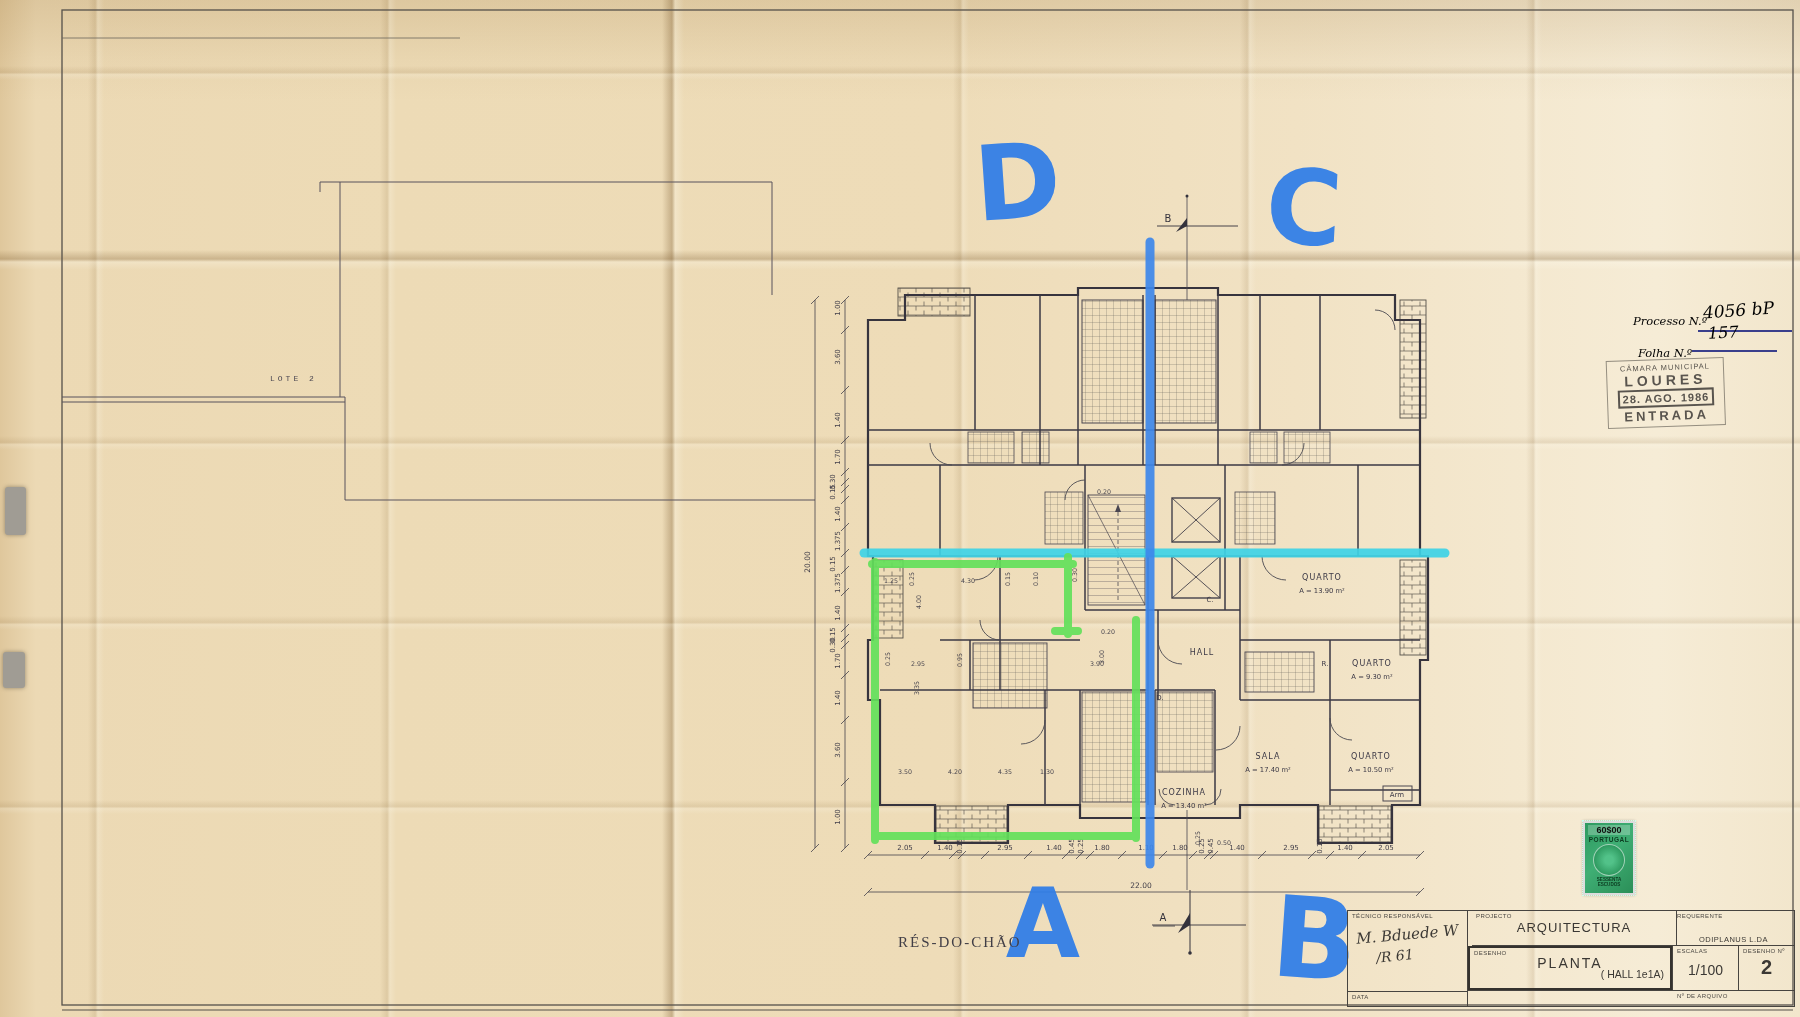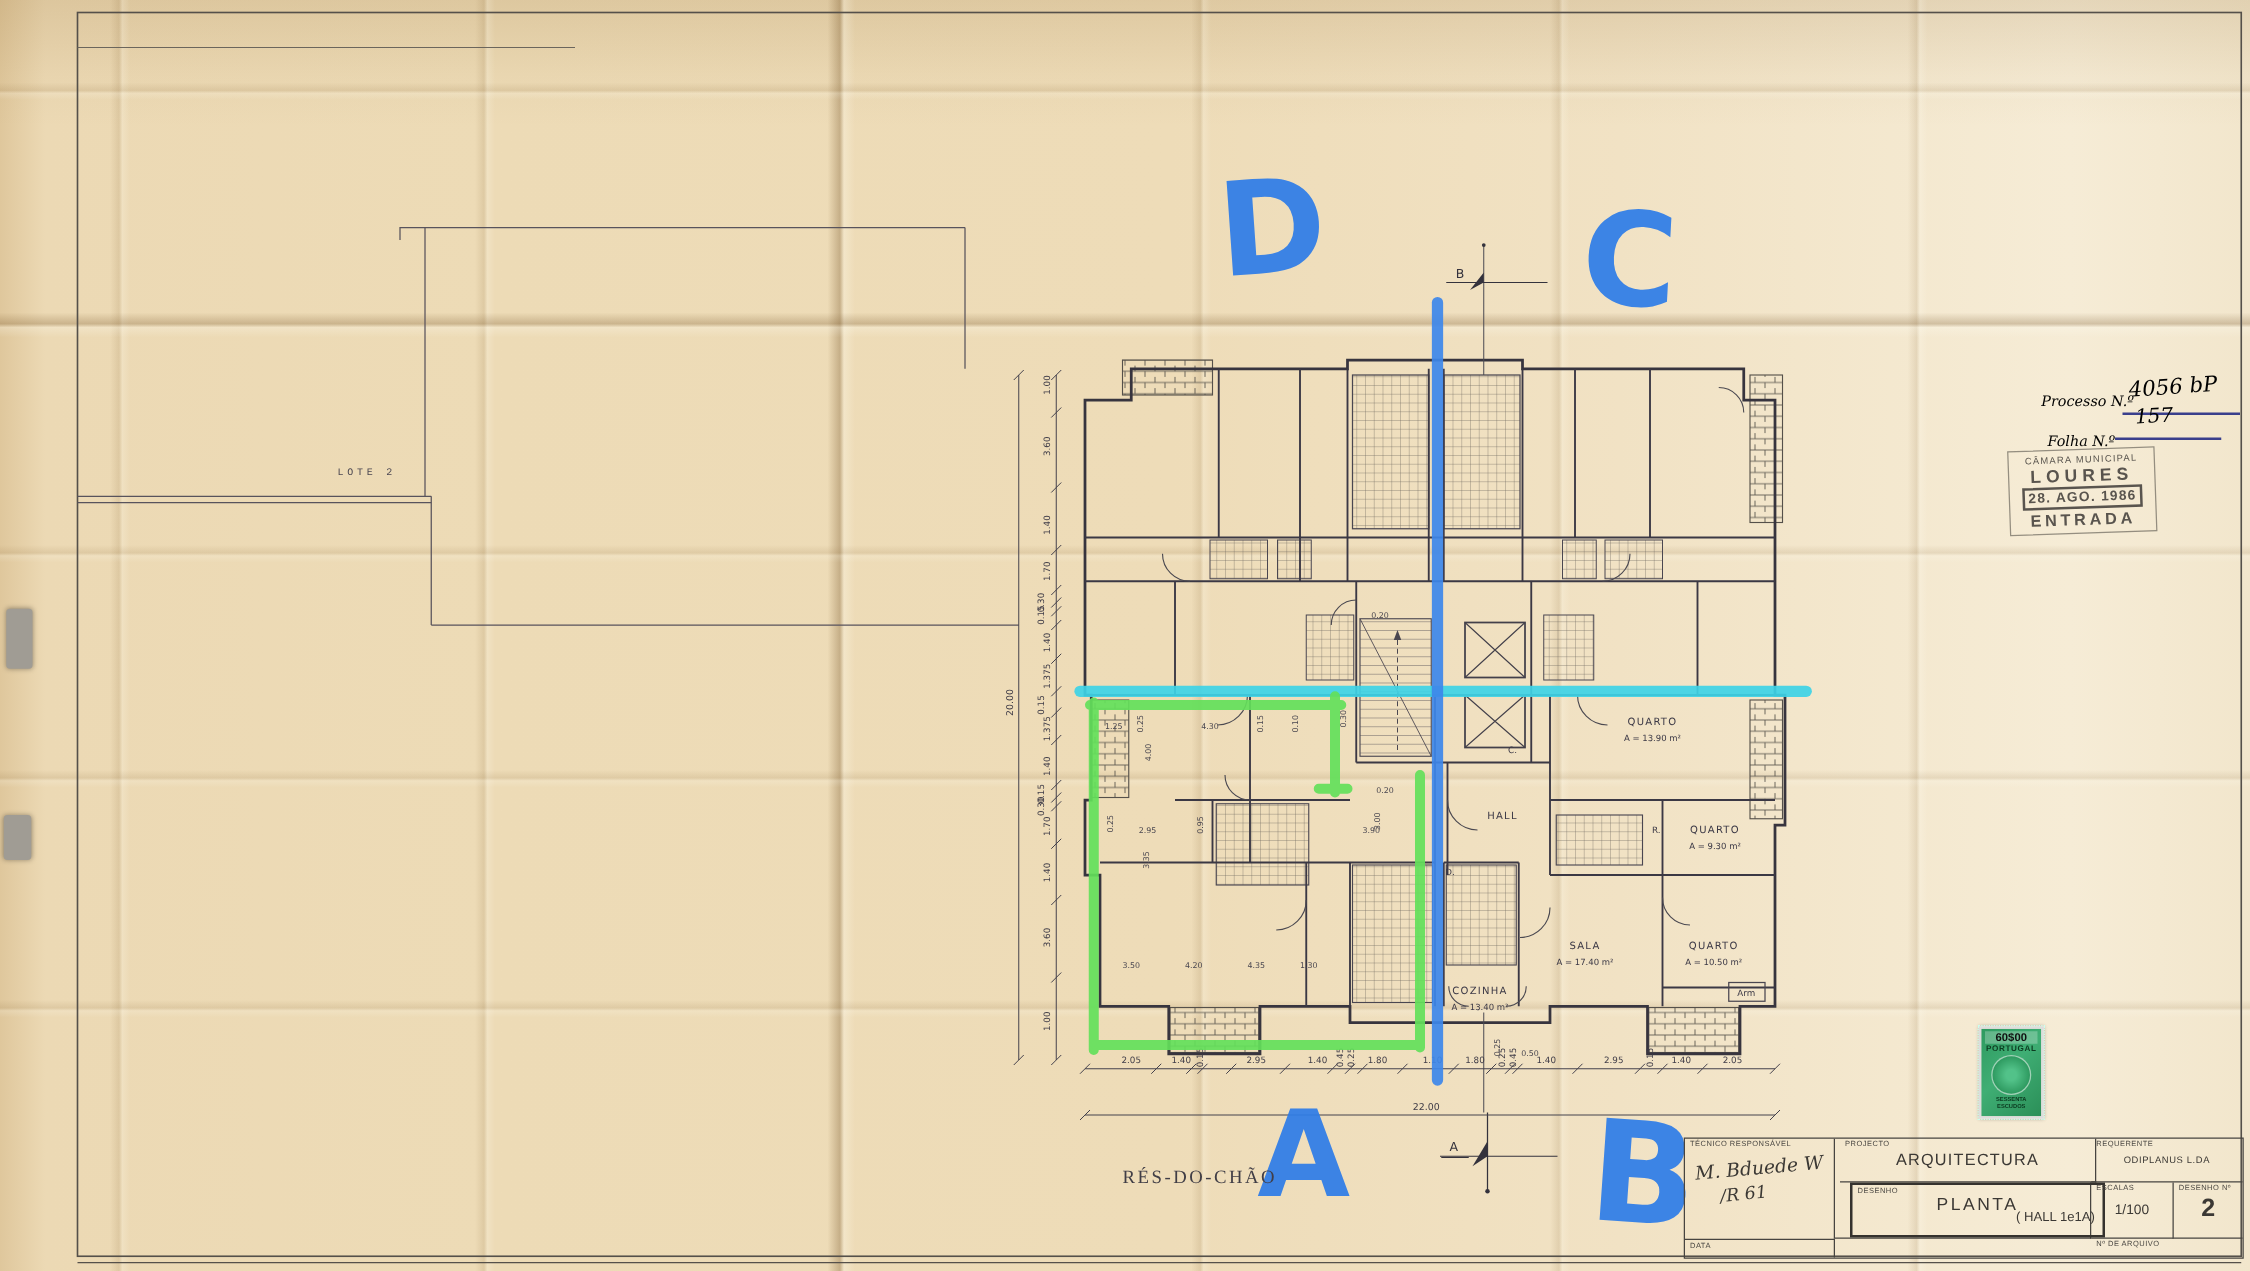--- a/index.html
+++ b/index.html
@@ -42,21 +42,21 @@
   #revenue-stamp .val{font-size:9px;font-weight:bold;color:#111;background:rgba(255,255,255,.25);margin:2px 3px 0;}
   #revenue-stamp .country{font-size:6.5px;font-weight:bold;letter-spacing:.5px;color:#0c3b20;margin-top:1px;}
   #revenue-stamp .orn{width:30px;height:30px;margin:1px auto;border:1.5px solid rgba(255,255,255,.55);border-radius:50%;
     background:radial-gradient(circle,#52c289 20%,#2e9a60 70%);}
   #revenue-stamp .den{font-size:4.6px;line-height:5px;color:#0c3b20;font-weight:bold;}
   
   #title-block{position:absolute;left:1347px;top:910px;width:446px;height:95px;border:1.5px solid #474440;color:#3b3834;}
   #title-block .cell{position:absolute;box-sizing:border-box;}
   #title-block .lbl{font-size:6px;letter-spacing:.4px;padding:2px 0 0 4px;color:#4a4742;}
   .b-r{border-right:1.5px solid #474440;} .b-b{border-bottom:1.5px solid #474440;}
-  #planta-box{position:absolute;left:12px;top:0;width:100%;height:100%;border:2.5px solid #35322e;box-sizing:border-box;}
+  #planta-box{position:absolute;left:0;top:0;width:100%;height:100%;border:2.5px solid #35322e;box-sizing:border-box;}
 </style>
 </head>
 <body>
 
 <div id="sheet">
 
   <div class="fold-v" style="left:88px"></div>
   <div class="fold-v" style="left:380px"></div>
   <div class="fold-v strong" style="left:662px"></div>
   <div class="fold-v" style="left:953px"></div>
@@ -327,32 +327,32 @@
       <div class="lbl">TÉCNICO RESPONSÁVEL</div>
       <div class="hand" style="font-size:15px;margin:6px 0 0 8px;transform:rotate(-5deg)">M. Bduede W</div>
       <div class="hand" style="font-size:14px;margin:2px 0 0 28px;transform:rotate(-6deg)">/R 61</div>
     </div>
     <div class="cell b-r b-b" style="left:124px;top:0;width:205px;height:35px">
       <div class="lbl">PROJECTO</div>
       <div style="text-align:center;font-size:13px;letter-spacing:1px;margin-top:1px">ARQUITECTURA</div>
     </div>
     <div class="cell b-b" style="left:325px;top:0;width:121px;height:35px">
       <div class="lbl">REQUERENTE</div>
-      <div style="text-align:center;font-size:7.5px;letter-spacing:.5px;margin-top:4px">ODIPLANUS  L.DA</div>
+      <div style="text-align:center;font-size:7.5px;letter-spacing:.5px;margin-top:16px">ODIPLANUS  L.DA</div>
     </div>
     <div class="cell b-r b-b" style="left:120px;top:35px;width:205px;height:45px">
       <div id="planta-box">
         <div class="lbl">DESENHO</div>
         <div style="text-align:center;font-size:14px;letter-spacing:2px;margin-top:-1px">PLANTA</div>
         <div style="text-align:right;font-size:10.5px;margin:-3px 6px 0 0">( HALL  1e1A)</div>
       </div>
     </div>
     <div class="cell b-r b-b" style="left:325px;top:35px;width:66px;height:45px">
       <div class="lbl">ESCALAS</div>
-      <div style="text-align:center;font-size:11px;margin-top:8px">1/100</div>
+      <div style="text-align:center;font-size:14px;margin-top:8px">1/100</div>
     </div>
     <div class="cell b-b" style="left:391px;top:35px;width:55px;height:45px">
       <div class="lbl">DESENHO Nº</div>
       <div style="text-align:center;font-size:20px;font-weight:bold;margin-top:2px">2</div>
     </div>
     <div class="cell b-r" style="left:0;top:80px;width:120px;height:15px;border-top:1.5px solid #474440">
       <div class="lbl">DATA</div>
     </div>
     <div class="cell" style="left:325px;top:80px;width:121px;height:15px">
       <div class="lbl">Nº DE ARQUIVO</div>

